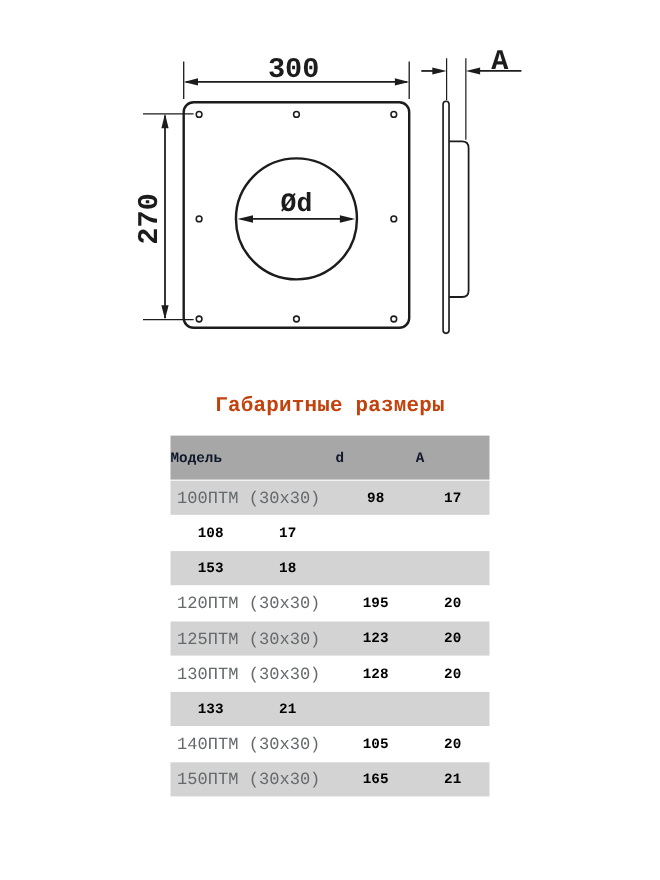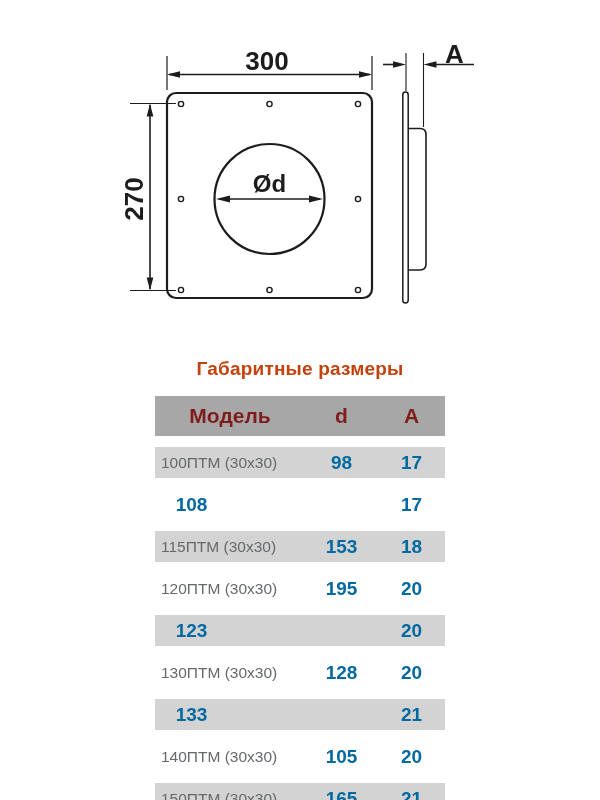--- a/index.html
+++ b/index.html
@@ -1,37 +1,37 @@
 <!DOCTYPE html>
 <html><head>
 <meta charset="utf-8">
 <style>
   html,body{margin:0;padding:0;background:#fff;}
   .canvas{
     position:relative;width:492px;height:800px;background:#fff;overflow:hidden;
-    font-family:Liberation Sans, sans-serif;
+    font-family:Liberation Mono, monospace;
     padding-left:23px;
   }
   .drawing-svg{position:absolute;left:0;top:0;}
   .dim-text{font-weight:bold;fill:#1c1c1c;}
   .table-title{
     position:absolute;left:0;top:358px;width:600px;text-align:center;
     font-size:19px;font-weight:bold;color:#c2410c;letter-spacing:.2px;
   }
   .spec-table{position:absolute;left:155px;top:396px;width:290px;}
   .thead{display:flex;height:40px;background:#a7a7a7;align-items:center;}
-  .thead .cell{font-weight:bold;color:#7f1d1d;font-size:21px;text-align:center;}
+  .thead .cell{font-weight:bold;color:#0f172a;font-size:13px;text-align:left;}
   .col-model{width:150px;}
   .col-d{width:73px;}
   .col-a{width:67px;}
-  .tbody .row{display:flex;height:31px;margin-top:11px;align-items:center;justify-content:space-between;}
+  .tbody .row{display:flex;height:31px;margin-top:1px;align-items:center;}
   .tbody .row:nth-child(odd){background:#d3d3d3;}
   .tbody .row:nth-child(even){background:#ffffff;}
   .cell-model{width:144px;padding-left:6px;font-size:15.5px;color:#65696c;white-space:nowrap;}
-  .cell-num{font-weight:bold;font-size:19px;color:#0369a1;text-align:center;}
+  .cell-num{font-weight:bold;font-size:13px;color:#000000;text-align:center;}
   .cell-num.d{width:73px;}
   .cell-num.a{width:67px;}
 </style>
 </head>
 <body>
 
 <div class="canvas">
 
   <svg class="drawing-svg" width="600" height="345" viewBox="0 0 600 345">
     <g stroke="#1c1c1c" fill="none">
@@ -107,32 +107,32 @@
       <div class="cell-num d">98</div>
       <div class="cell-num a">17</div>
     </div>
 
     <div class="row">
       <div class="cell-num d">108</div>
       <div class="cell-num a">17</div>
     </div>
 
     <div class="row">
-      <div class="cell-model">115ПТМ (30x30)</div>
       <div class="cell-num d">153</div>
       <div class="cell-num a">18</div>
     </div>
 
     <div class="row">
       <div class="cell-model">120ПТМ (30x30)</div>
       <div class="cell-num d">195</div>
       <div class="cell-num a">20</div>
     </div>
 
     <div class="row">
+      <div class="cell-model">125ПТМ (30x30)</div>
       <div class="cell-num d">123</div>
       <div class="cell-num a">20</div>
     </div>
 
     <div class="row">
       <div class="cell-model">130ПТМ (30x30)</div>
       <div class="cell-num d">128</div>
       <div class="cell-num a">20</div>
     </div>
 

